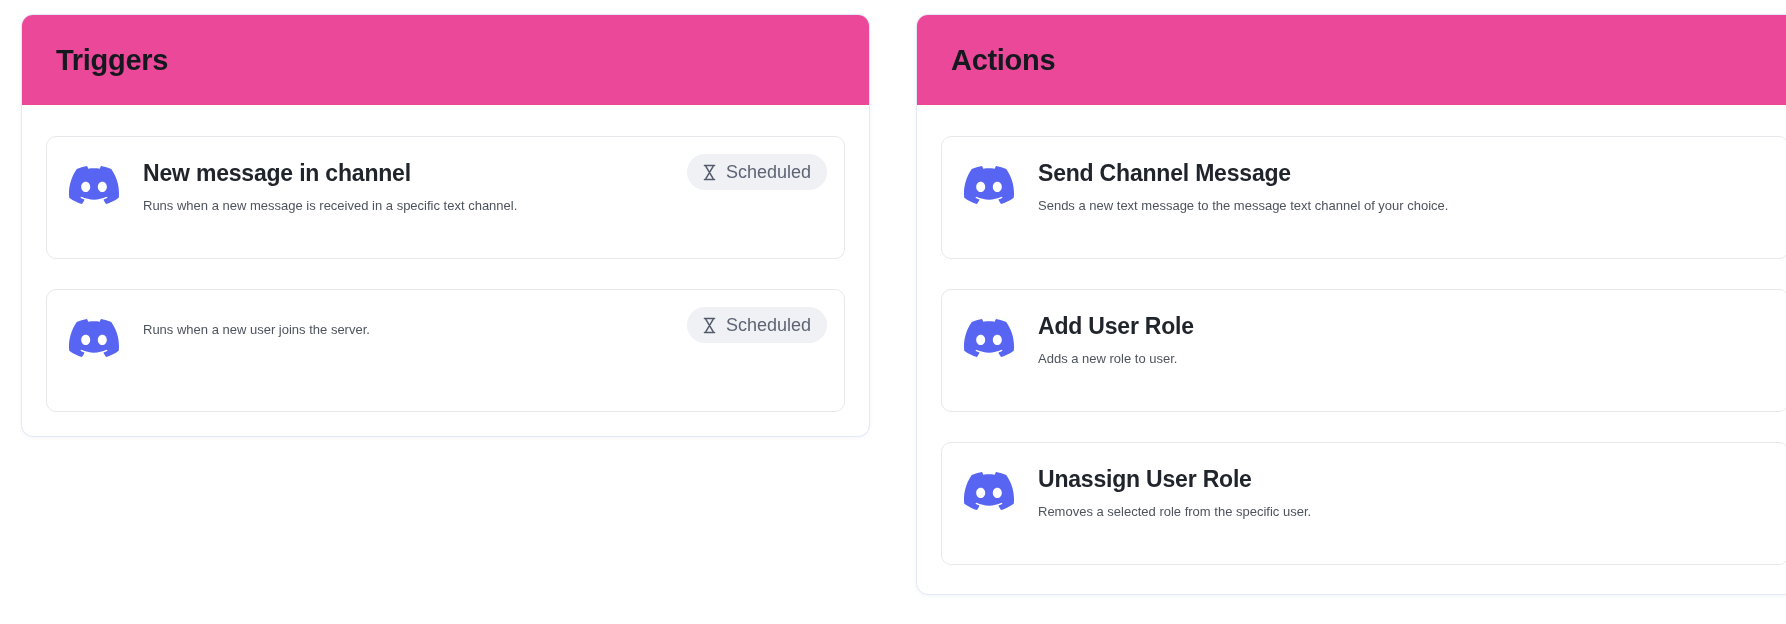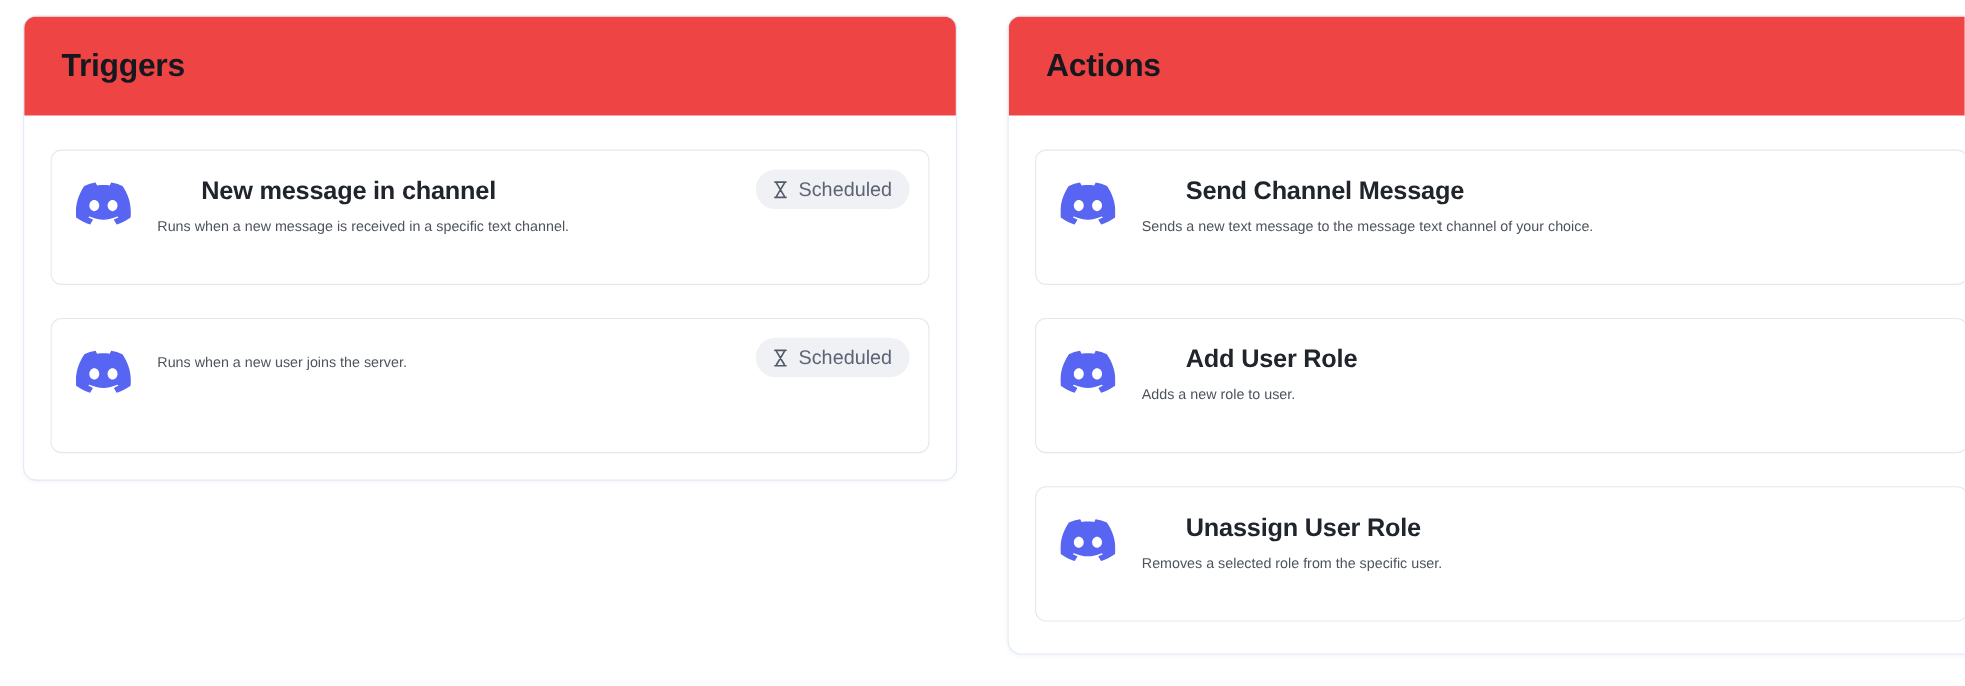--- a/index.html
+++ b/index.html
@@ -16,21 +16,21 @@
     background: #ffffff;
     border: 1px solid #e2e8f8;
     border-radius: 12px;
     box-shadow: 0 1px 4px rgba(40,60,120,0.05);
     overflow: hidden;
   }
   .panel-triggers { left: 21px; width: 849px; height: 423px; }
   .panel-actions  { left: 916px; width: 898px; height: 581px; }
   .panel-header {
     height: 90px;
-    background: #ef4444;
+    background: #ec4899;
     display: flex;
     align-items: center;
     padding: 0 34px;
   }
   .panel-title {
     font-size: 29px;
     font-weight: 700;
     color: #15181e;
     letter-spacing: -0.3px;
   }
@@ -62,21 +62,20 @@
     justify-content: center;
   }
   .card-icon svg { width: 50px; height: 50px; display: block; }
   .card-text { display: flex; flex-direction: column; padding-top: 1px; }
   .card-title {
     font-size: 23px;
     font-weight: 700;
     color: #20242b;
     letter-spacing: -0.2px;
     line-height: 1.25;
-    margin-left: 40px;
   }
   .card-desc {
     font-size: 13px;
     font-weight: 400;
     color: #4e545d;
     line-height: 1.35;
     margin-top: 9px;
   }
   .badge {
     position: absolute;

